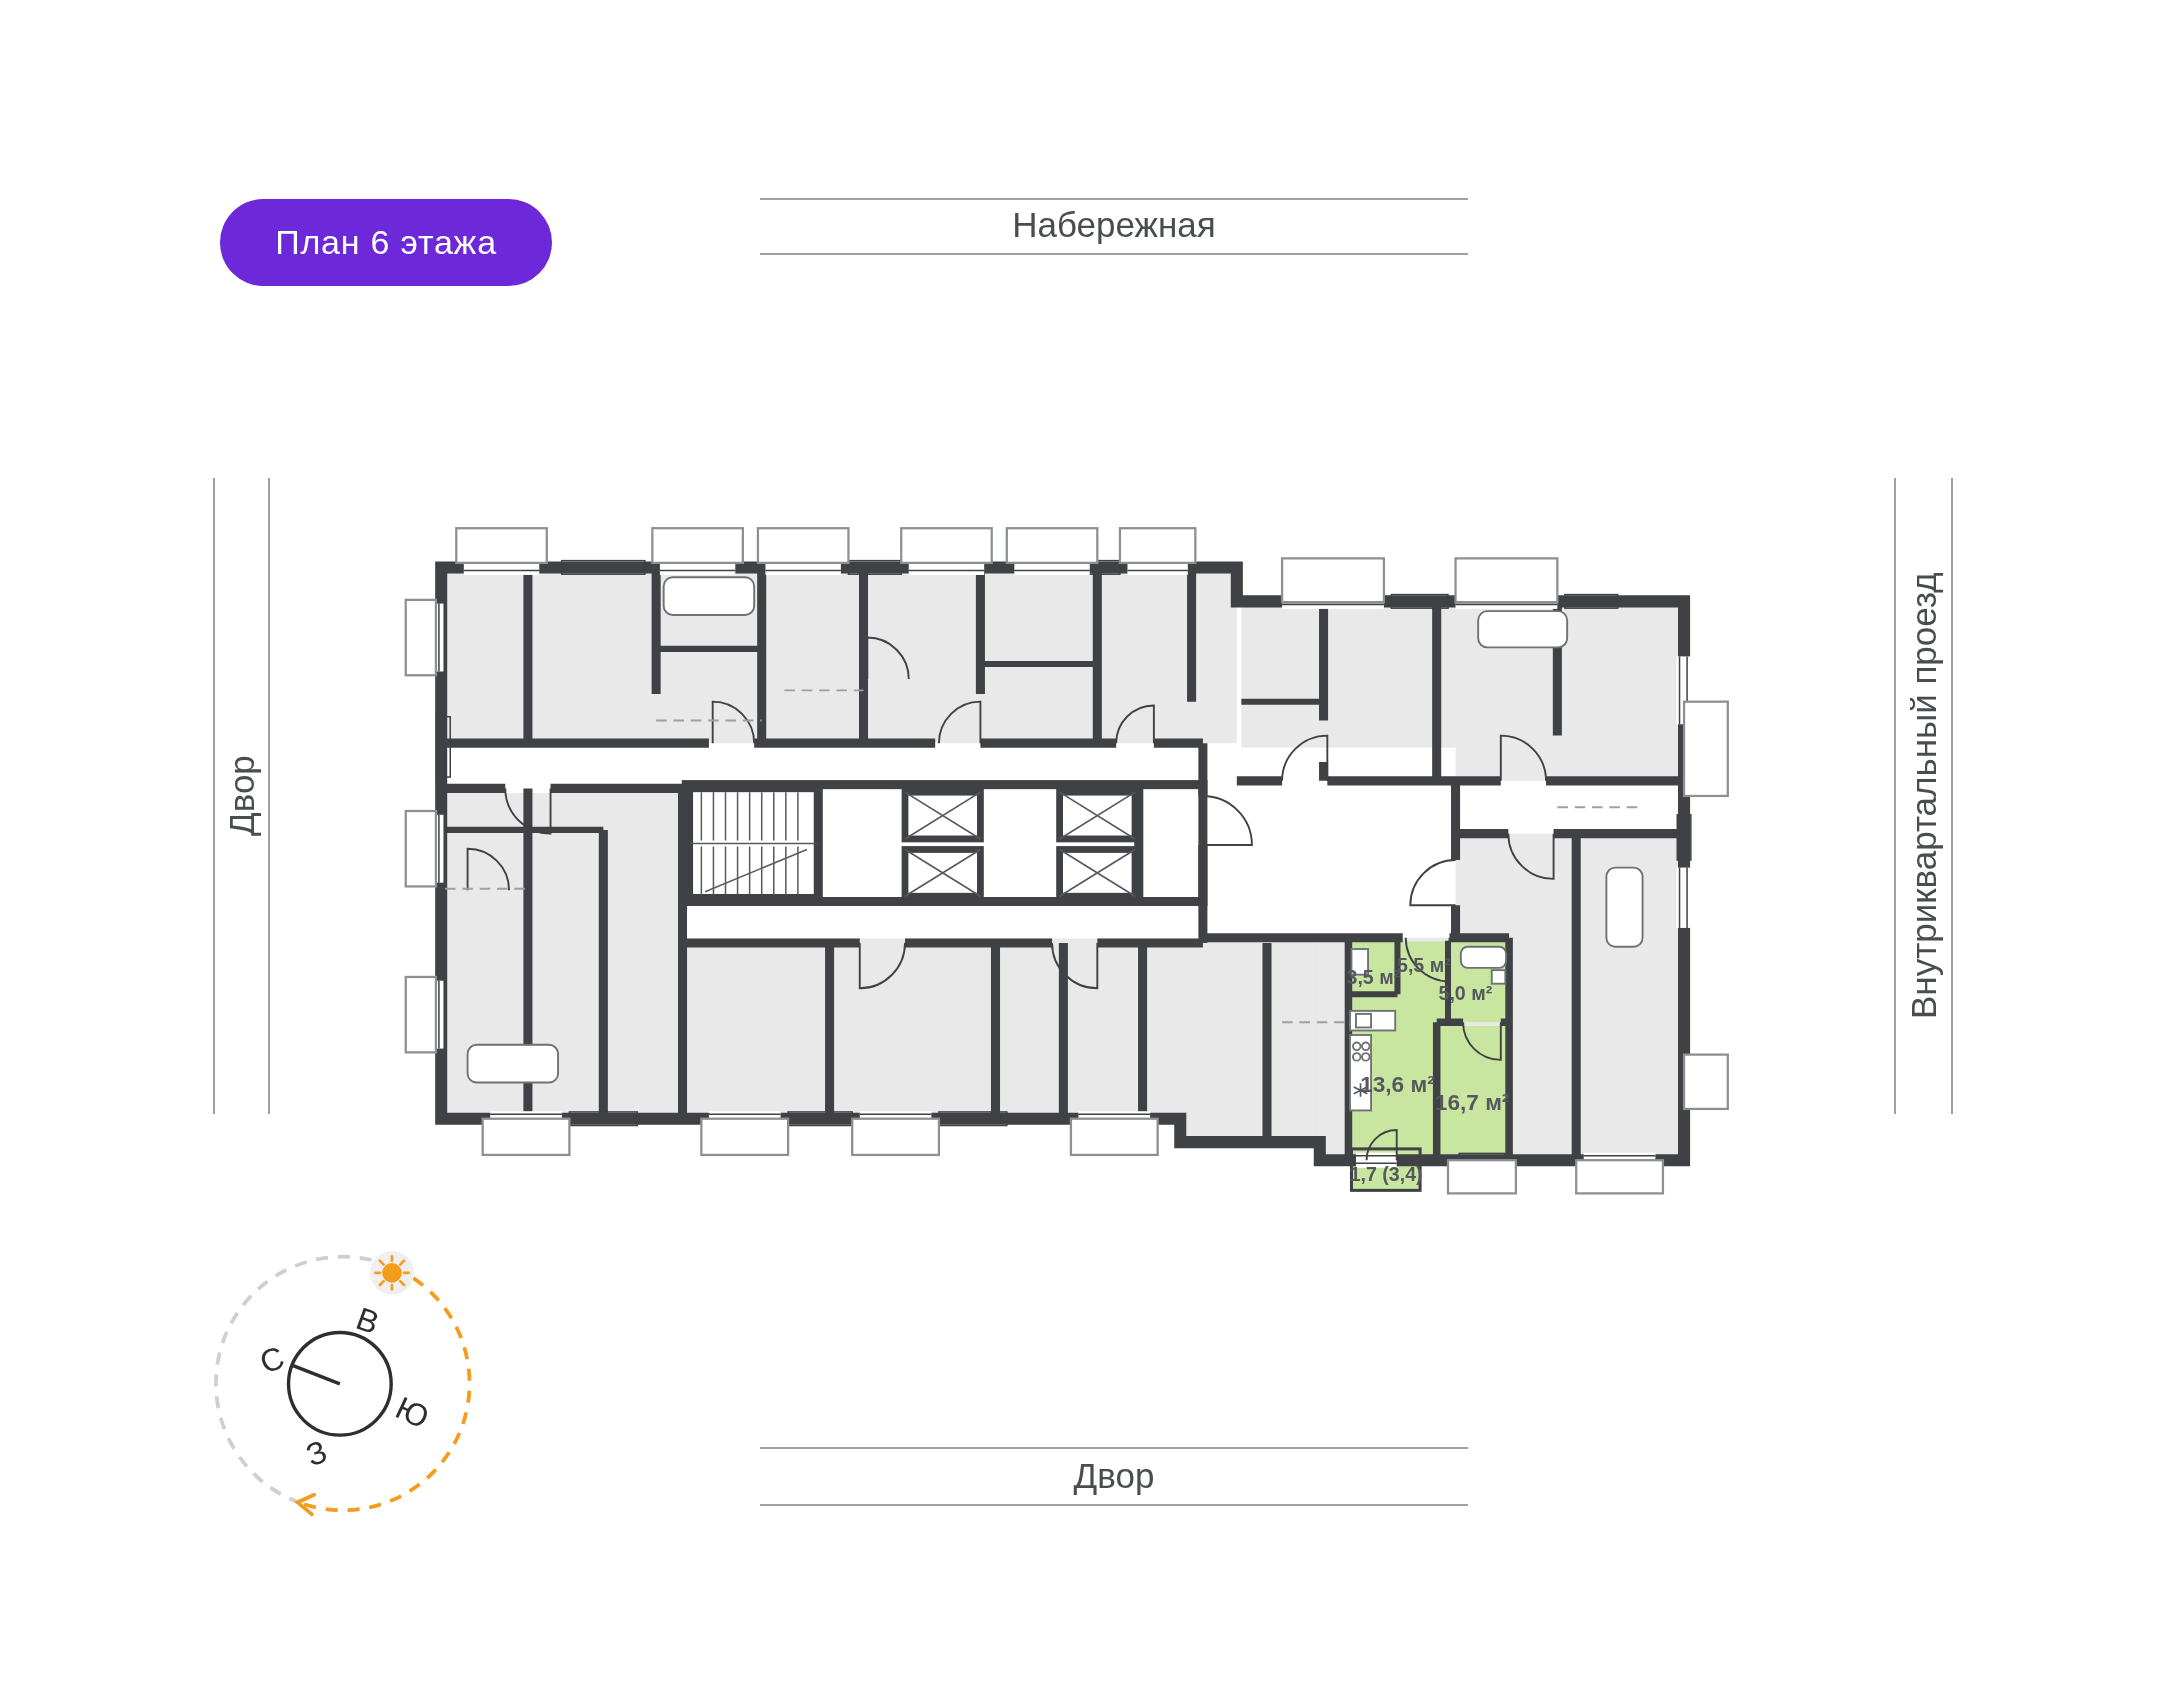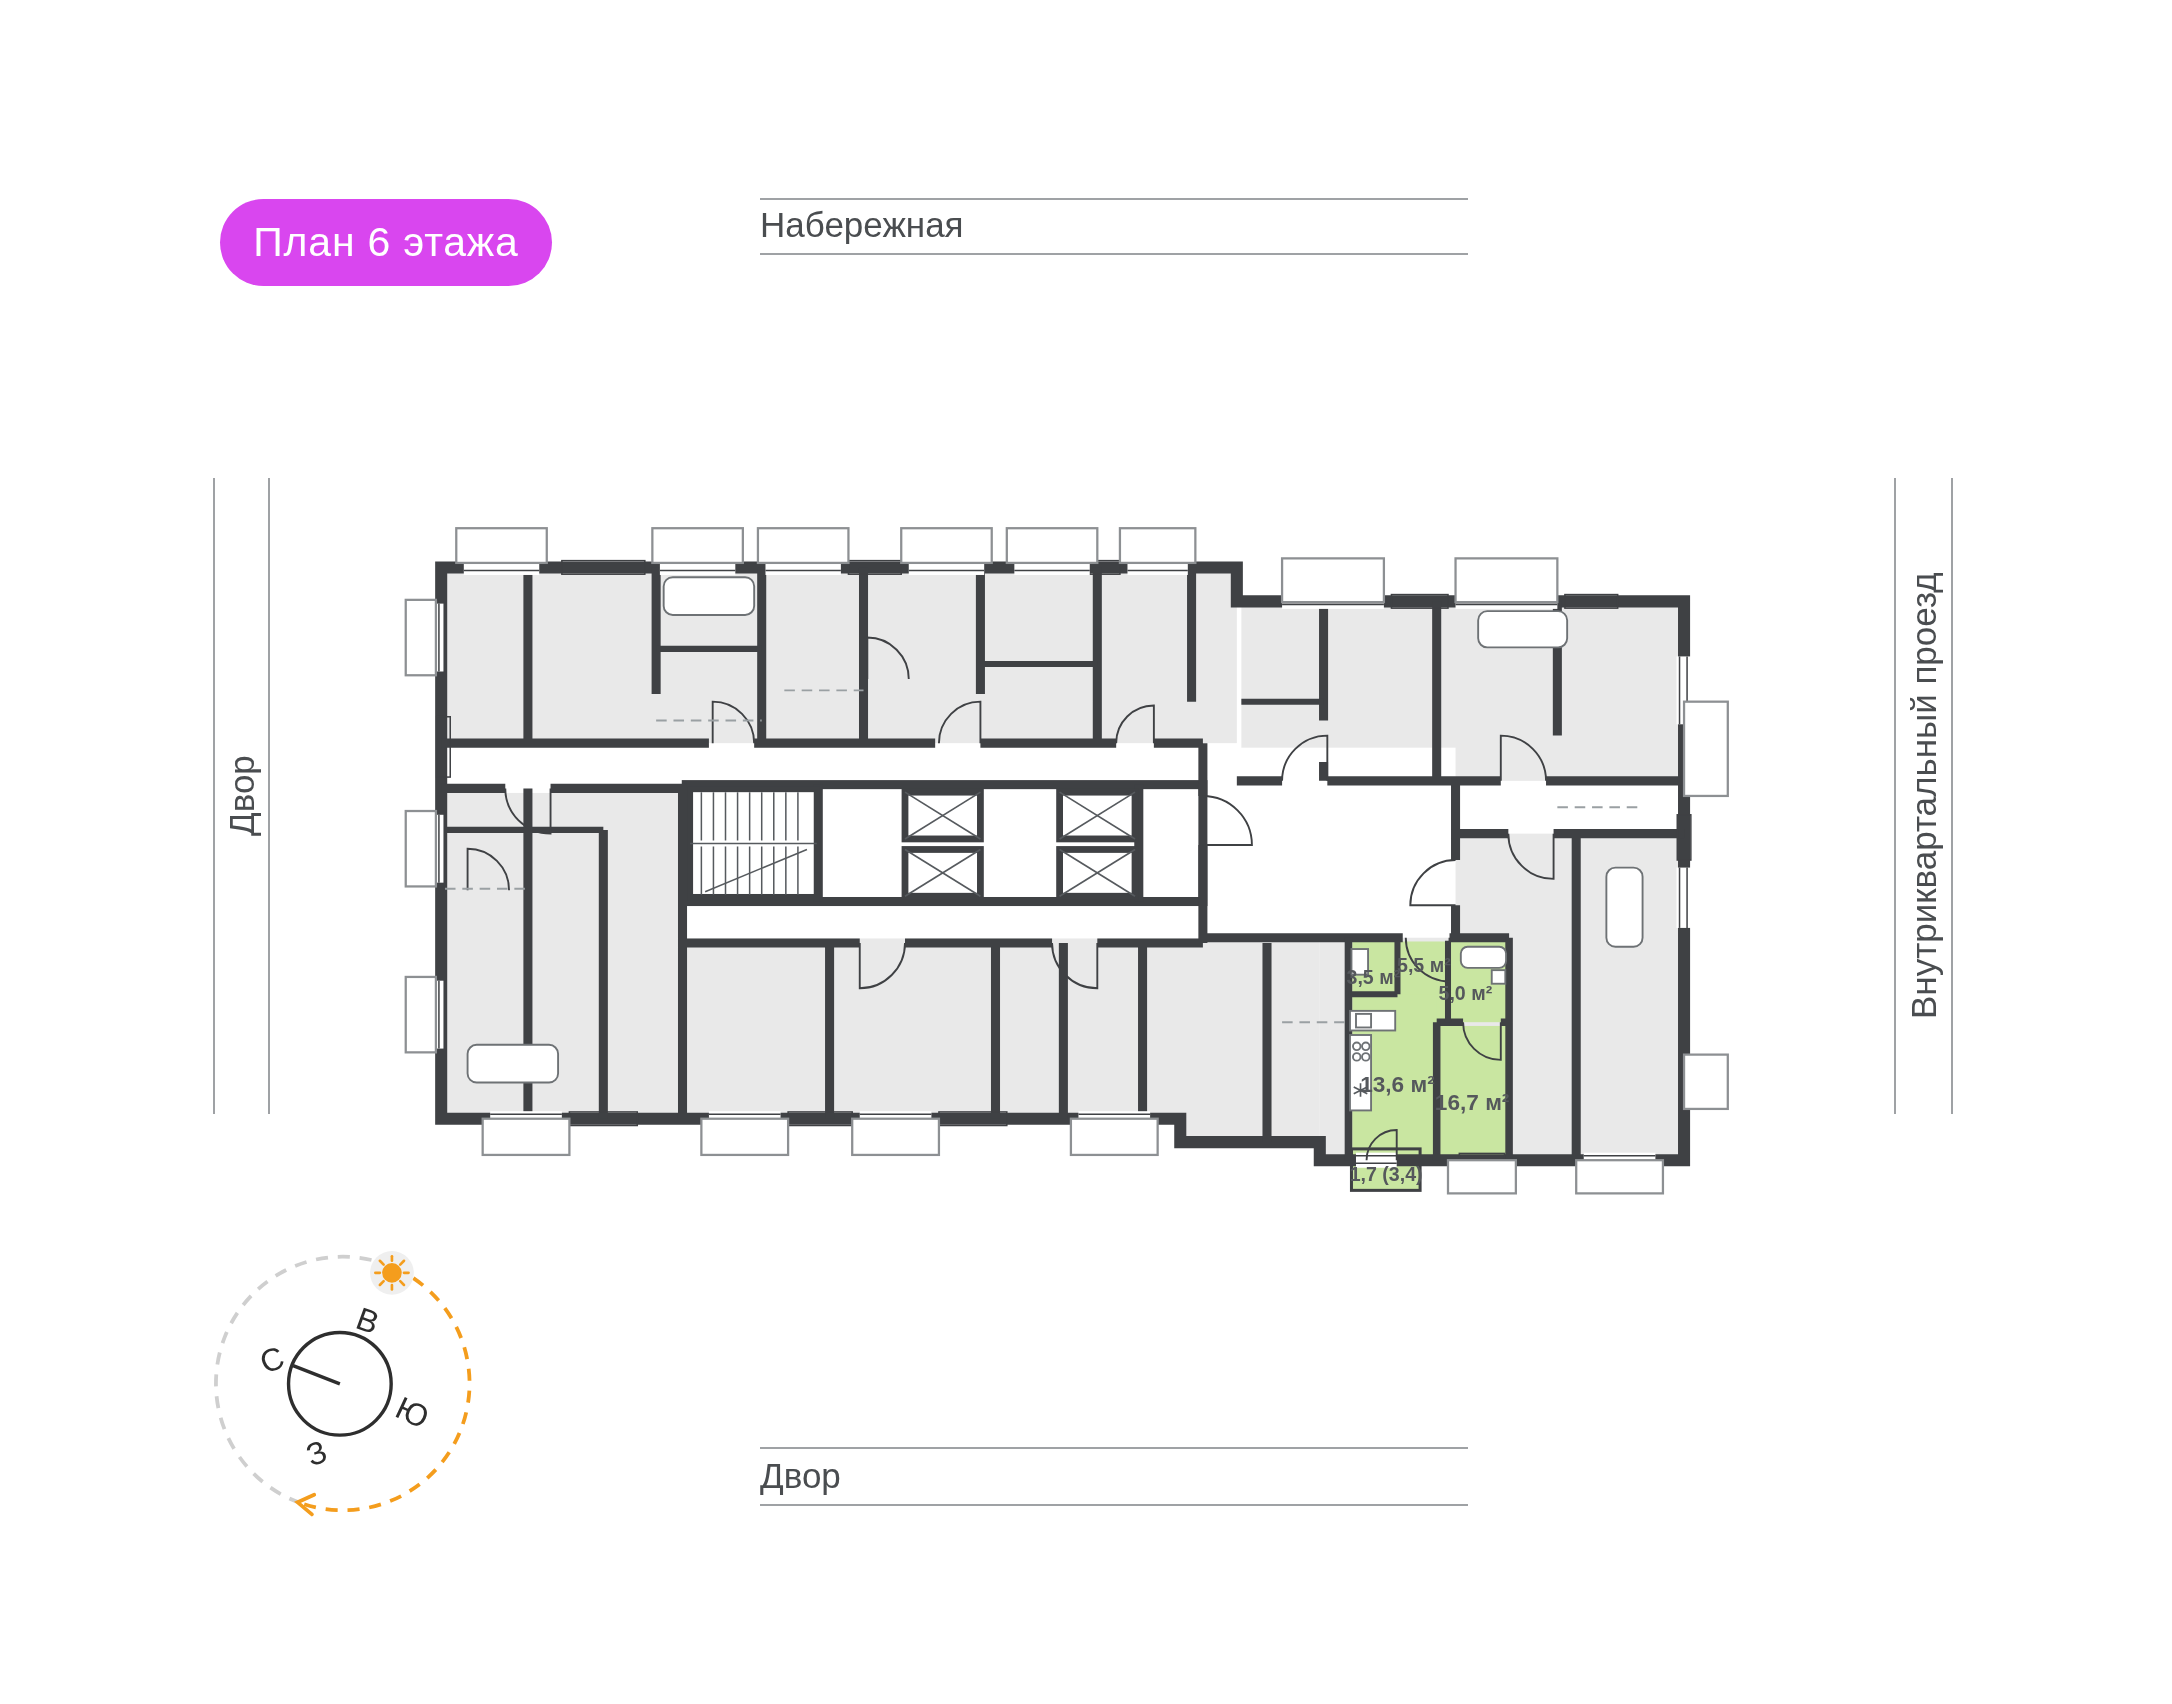--- a/index.html
+++ b/index.html
@@ -1,23 +1,23 @@
 <!DOCTYPE html>
 <html style="font-size:12px"><head>
 <meta charset="utf-8">
 <style>
   html,body{margin:0;padding:0;background:#ffffff;}
   .stage{position:relative;width:2172px;height:1705px;background:#ffffff;overflow:hidden;
          font-family:"Liberation Sans",sans-serif;}
   .badge{position:absolute;left:220px;top:199px;width:332px;height:87px;border-radius:44px;
-         background:#d946ef;color:#ffffff;display:flex;align-items:center;justify-content:center;
-         font-size:41px;letter-spacing:0.8px;}
+         background:#6d28d9;color:#ffffff;display:flex;align-items:center;justify-content:center;
+         font-size:34px;letter-spacing:0.8px;}
   .hline{position:absolute;height:2.3px;background:#9fa2a5;}
   .vline{position:absolute;width:2.3px;background:#9fa2a5;}
-  .street-top,.street-bottom{position:absolute;left:760px;width:708px;text-align:left;
+  .street-top,.street-bottom{position:absolute;left:760px;width:708px;text-align:center;
          color:#4a4d50;font-size:35px;}
   .street-side{position:absolute;display:flex;align-items:center;justify-content:center;
          color:#4a4d50;font-size:35px;writing-mode:vertical-rl;transform:rotate(180deg);}
   .plan-svg,.compass-svg{position:absolute;}
   .lbl{fill:#55585C;font-family:"Liberation Sans",sans-serif;font-weight:700;text-anchor:middle;}
   .wall{stroke:#3F4144;fill:none;}
   .room{fill:#E9E9E9;}
   .white{fill:#ffffff;}
   .green{fill:#C9E6A1;}
   .sill{fill:#ffffff;stroke:#8d9093;stroke-width:3;}

